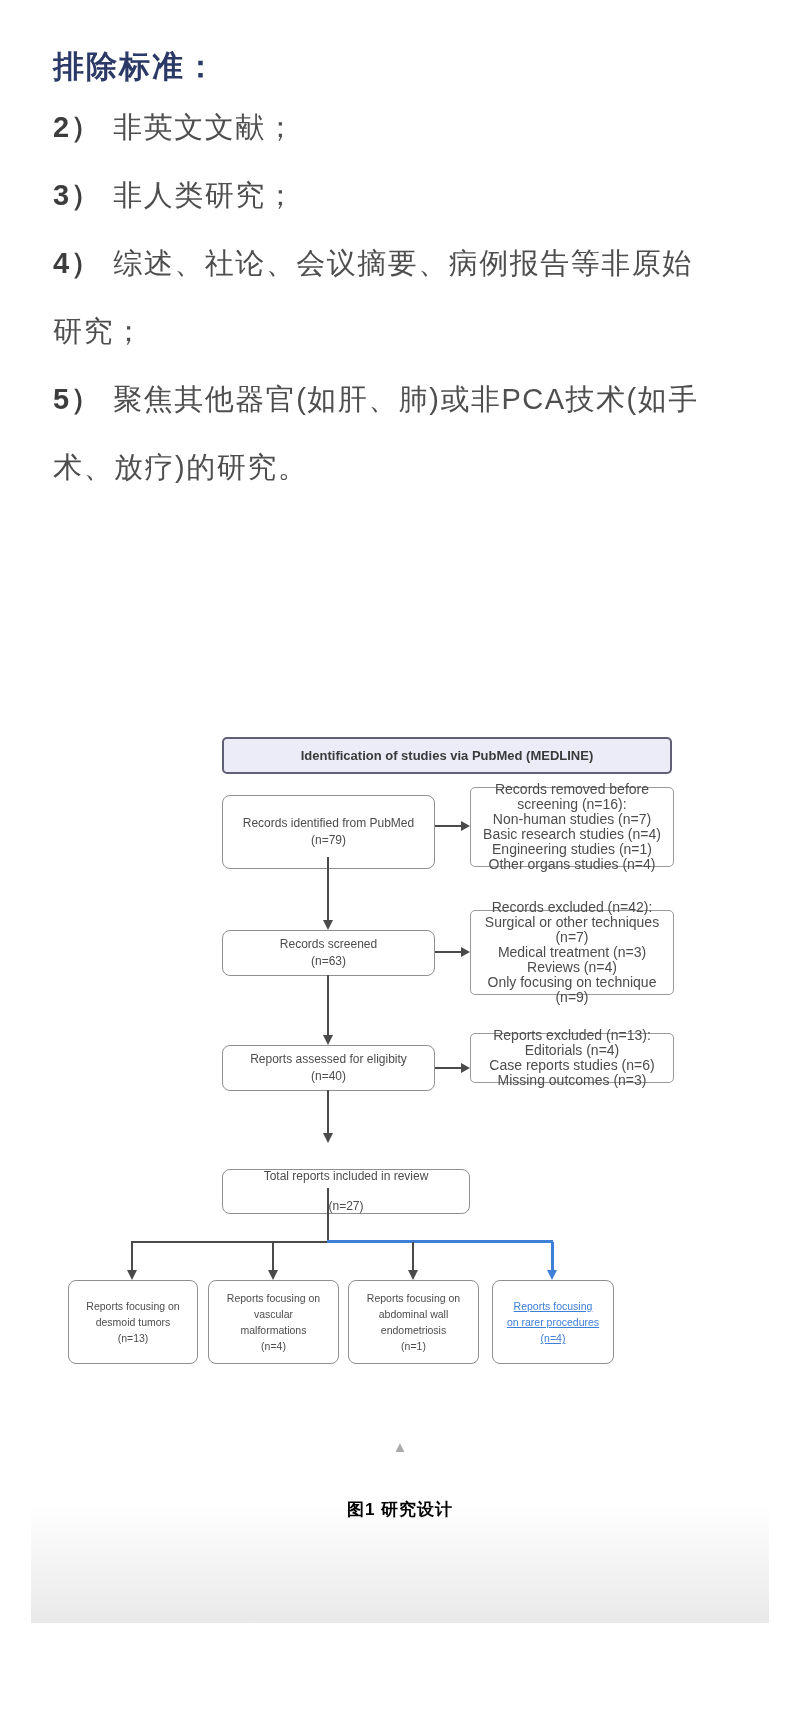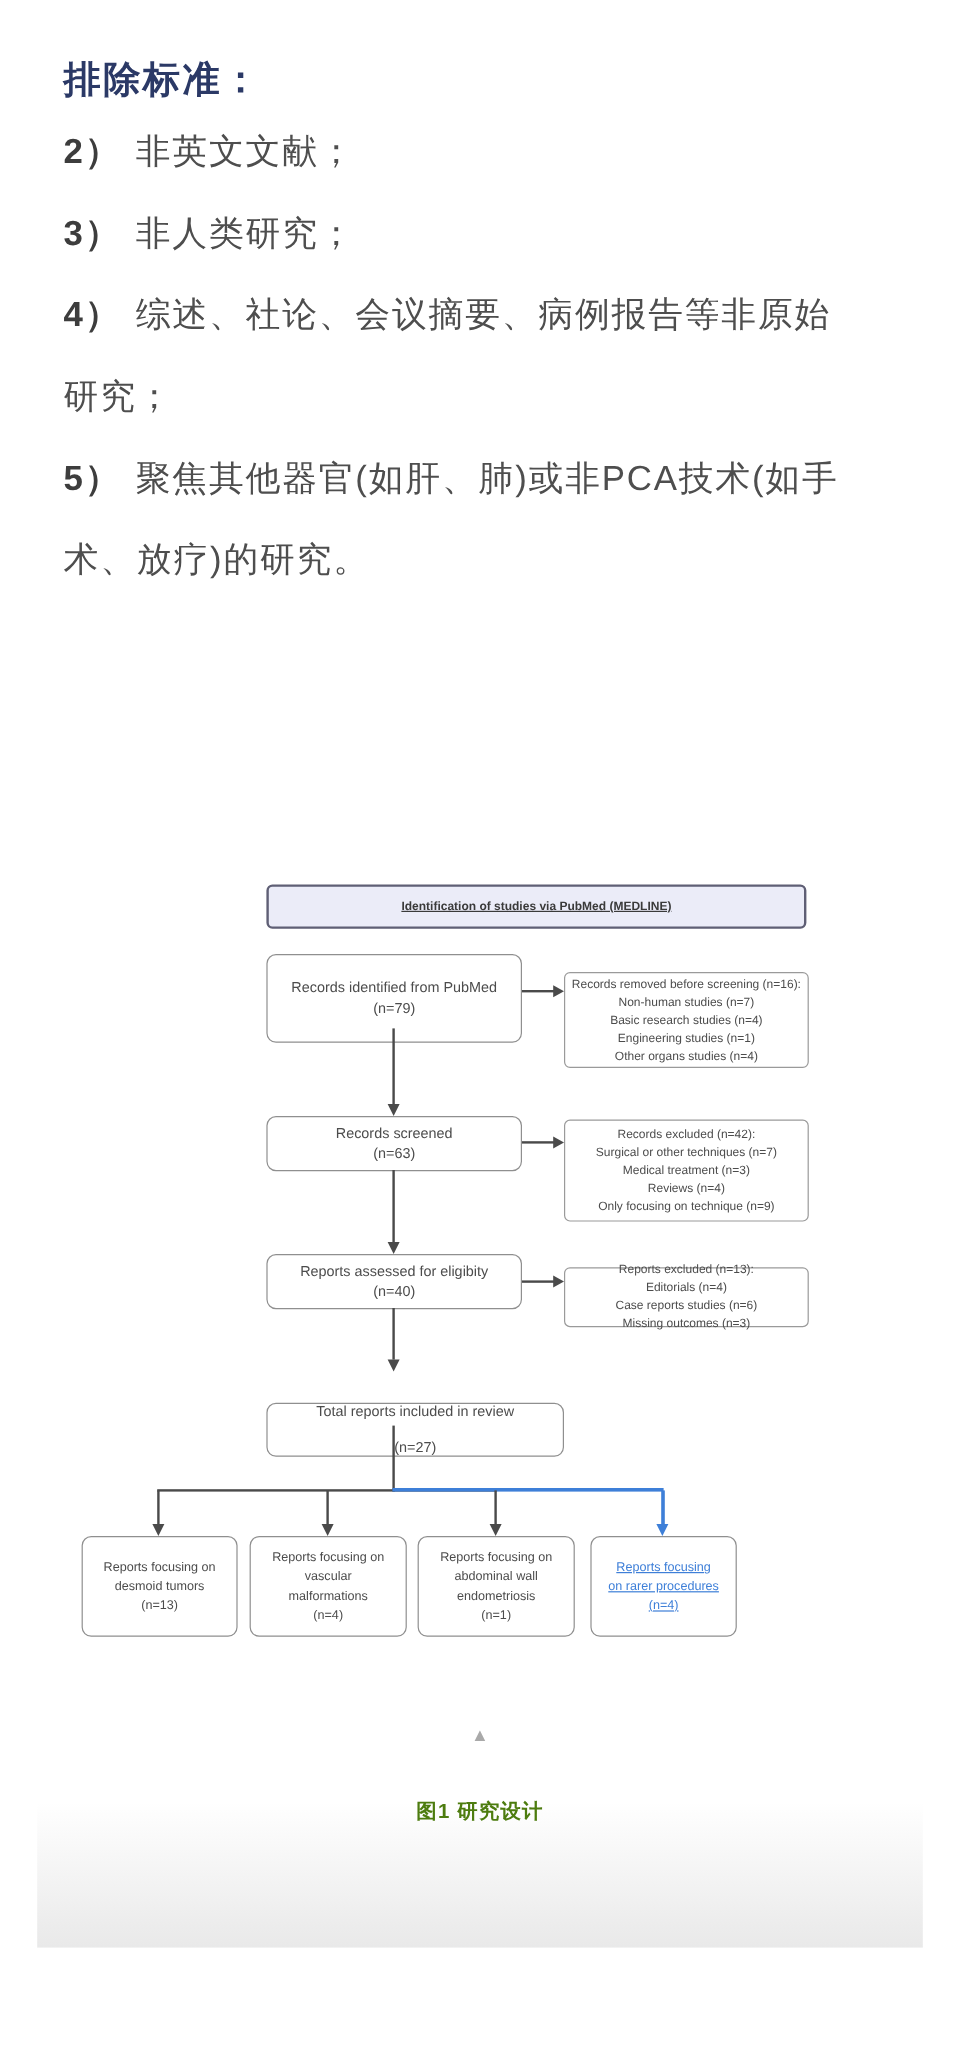--- a/index.html
+++ b/index.html
@@ -22,32 +22,31 @@
   }
   .list .tline { height:68px; line-height:68px; white-space:nowrap; }
   .list .num { font-weight:bold; color:#3d3d3d; margin-right:12px; }
 
   
   .fc { position:absolute; left:0; top:0; width:800px; height:1713px; }
   .title-box {
     position:absolute; left:222px; top:737px; width:450px; height:37px;
     background:#ebecf8; border:2px solid #5f5f75; border-radius:5px;
     display:flex; align-items:center; justify-content:center;
-    font-weight:bold; font-size:10px; color:#3a3a3a;
+    font-weight:bold; font-size:13px; color:#3a3a3a;
     box-sizing:border-box;
-    text-decoration:underline;
   }
   .fc-box {
     position:absolute; background:#ffffff;
     border:1.5px solid #8f8f8f; border-radius:8px;
     display:flex; flex-direction:column; justify-content:center;
     text-align:center; color:#4c4c4c; box-sizing:border-box;
   }
   .fc-box.main { font-size:12px; line-height:17px; }
-  .fc-box.side { border-width:1px; border-color:#9a9a9a; border-radius:5px; font-size:10px; line-height:15px;margin-top:23px; }
+  .fc-box.side { border-width:1px; border-color:#9a9a9a; border-radius:5px; font-size:14px; line-height:15px; }
   .fc-box.bottom { font-size:10.5px; line-height:16px; }
   .fc-box.accent { color:#3e7fd8;text-decoration:underline; }
 
   .m1 { left:222px; top:795px;  width:213px; height:74px; }
   .m2 { left:222px; top:930px;  width:213px; height:46px; }
   .m3 { left:222px; top:1045px; width:213px; height:46px; }
   .m4 { left:222px; top:1169px; width:248px; height:45px;gap:13px; }
   .s1 { left:470px; top:787px;  width:204px; height:80px; }
   .s2 { left:470px; top:910px;  width:204px; height:85px; }
   .s3 { left:470px; top:1033px; width:204px; height:50px; }
@@ -78,21 +77,21 @@
     background:linear-gradient(180deg, #ffffff 0%, #e9e9e9 100%);
     z-index:0;
   }
   .collapse {
     position:absolute; left:0; top:1438px; width:100%;
     text-align:center; font-size:15px; color:#a9a9a9; z-index:1;
     cursor:pointer;
   }
   .caption {
     position:absolute; left:0; top:1498px; width:100%;
-    text-align:center; font-size:17px; font-weight:bold; color:#4d7c0f;
+    text-align:center; font-size:17px; font-weight:bold; color:#000000;
     letter-spacing:1px; z-index:1;
   }
 </style>
 </head>
 <body>
 
 <div class="heading">排除标准：</div>
 
 <div class="list">
   <div class="tline"><span class="num">2）</span><span>非英文文献；</span></div>

